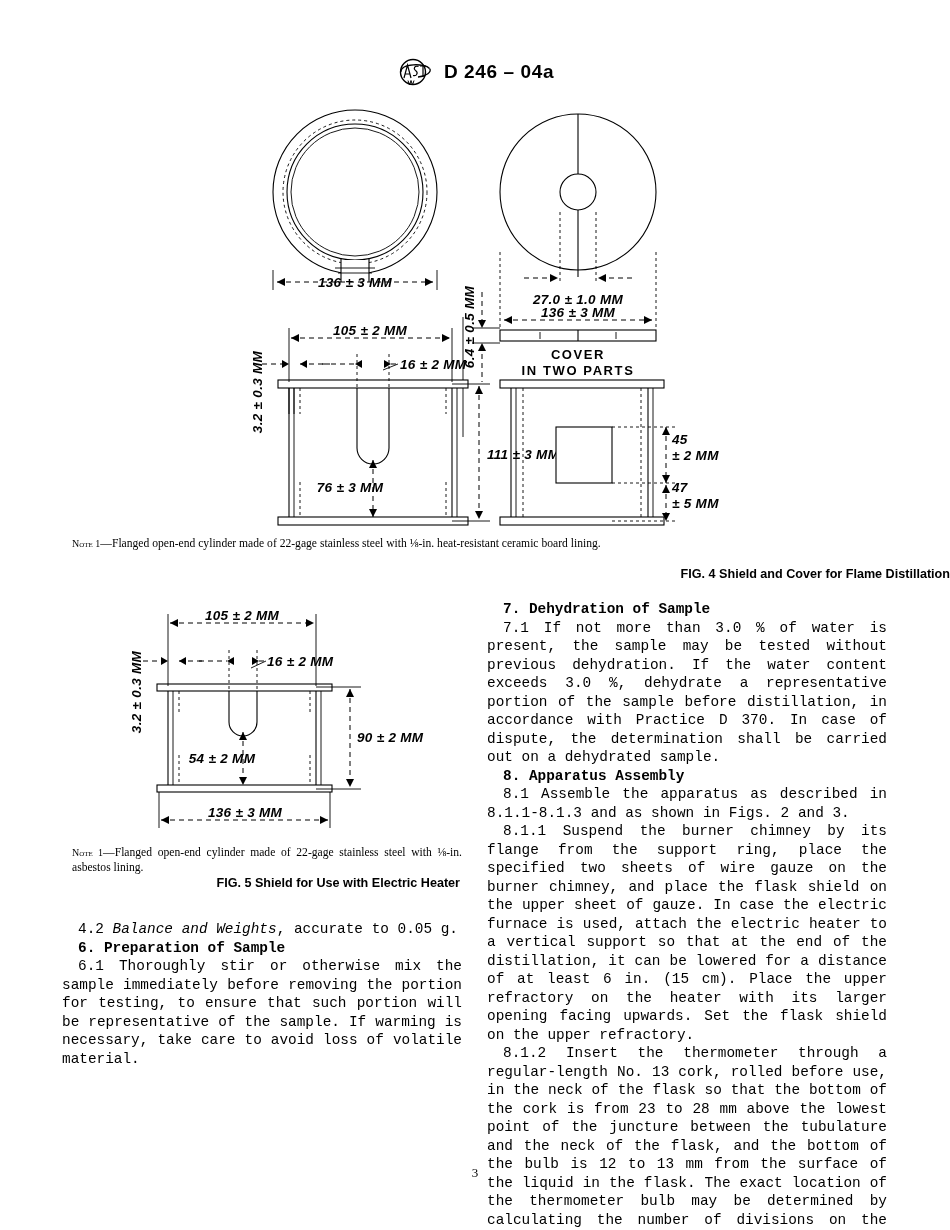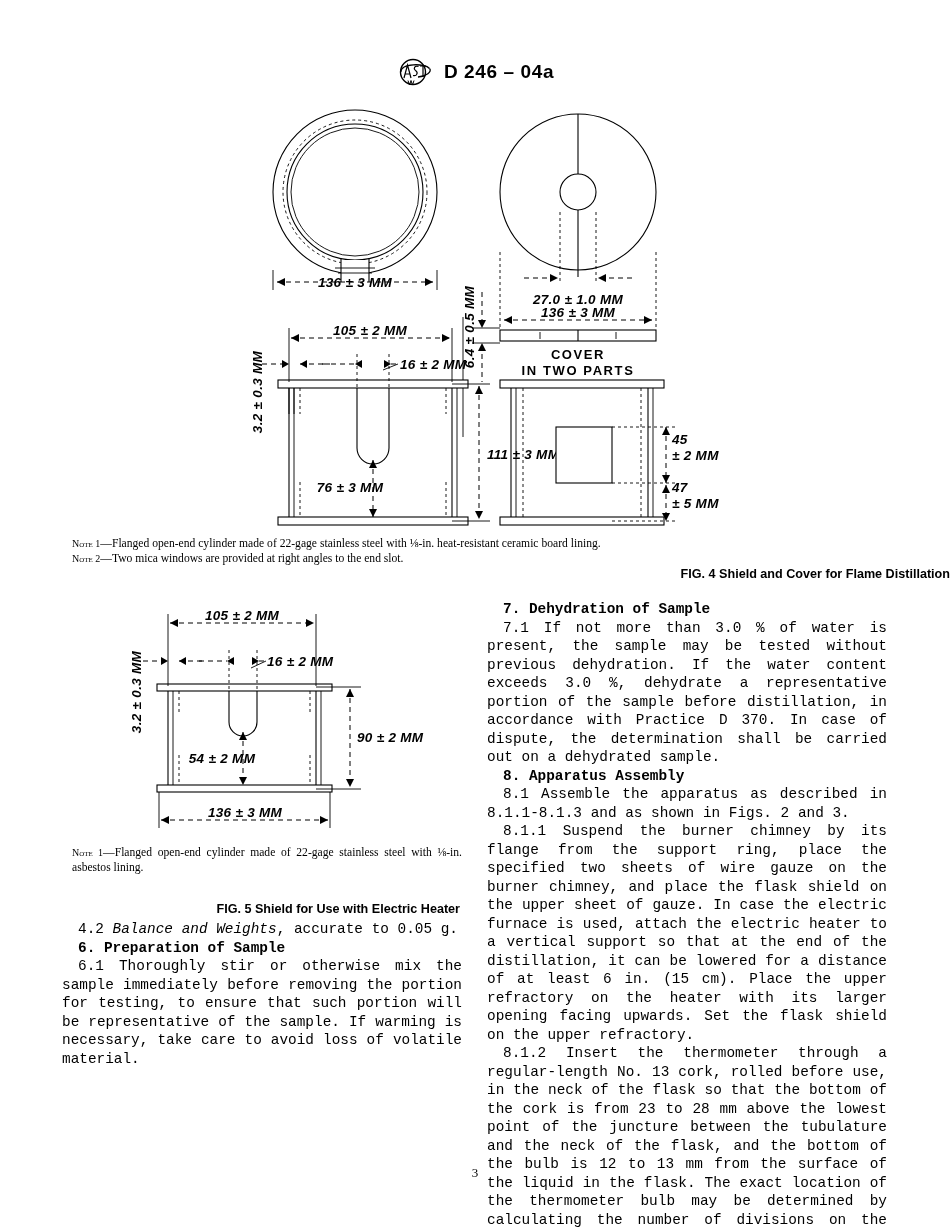--- a/index.html
+++ b/index.html
@@ -86,21 +86,21 @@
     position: absolute;
     font-family: "Liberation Sans", sans-serif;
     font-size: 12.6px;
     font-weight: bold;
     text-align: right;
   }
 
   #fig4-note { left: 72px; top: 536px; width: 660px; }
   #fig4-caption { left: 0; top: 567px; width: 950px; }
   #fig5-note { left: 72px; top: 845px; width: 390px; }
-  #fig5-caption { left: 60px; top: 902px; width: 400px; }
+  #fig5-caption { left: 60px; top: 876px; width: 400px; }
 
   
   .col {
     position: absolute;
     width: 400px;
     font-family: "Liberation Serif", serif;
     font-size: 14.4px;
     line-height: 1.285;
     text-align: justify;
   }
@@ -320,23 +320,20 @@
         <text class="dimtxt" x="672" y="416" text-anchor="start">± 5 MM</text>
       </g>
 
     </svg>
   </div>
 
   <div class="note" id="fig4-note">
     <div>
       <span class="nlabel">Note 1</span><span>—Flanged open-end cylinder made of 22-gage stainless steel with ⅛-in. heat-resistant ceramic board lining.</span>
     </div>
-    <div>
-      <span class="nlabel">Note 2</span><span>—Two mica windows are provided at right angles to the end slot.</span>
-    </div>
   </div>
   <div class="caption" id="fig4-caption">FIG. 4 Shield and Cover for Flame Distillation</div>
 
   <div class="fig5">
     <svg width="360" height="240" viewBox="0 0 360 240">
 
       <g>
 
         <rect x="62" y="84" width="175" height="7" class="fillwhite"></rect>
 

